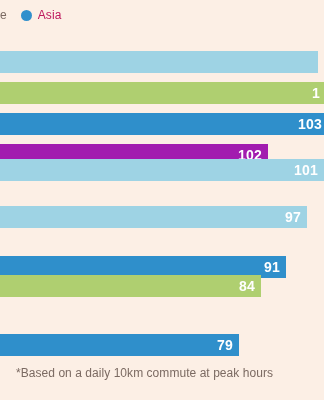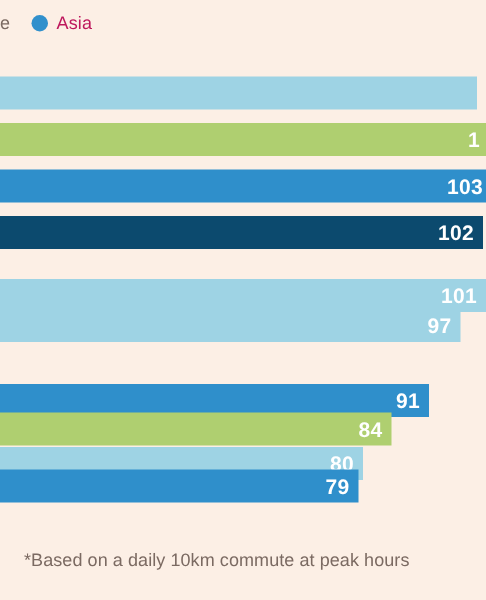--- a/index.html
+++ b/index.html
@@ -129,50 +129,45 @@
         <div class="bar" style="width: 326px; background: rgb(175, 207, 112);">
           <span class="bar-value">1</span>
         </div>
       </div>
       <div class="bar-row" style="top: 61.8px;">
         <div class="bar" style="width: 328px; background: rgb(47, 143, 203);">
           <span class="bar-value">103</span>
         </div>
       </div>
       <div class="bar-row" style="top: 92.7px;">
-        <div class="bar" style="width: 322px; background: #0c4a6e;">
+        <div class="bar" style="width: 268px; background: #a21caf;">
           <span class="bar-value">102</span>
         </div>
       </div>
-      <div class="bar-row" style="top: 135px;">
+      <div class="bar-row" style="top: 108px;">
         <div class="bar" style="width: 324px; background: rgb(158, 211, 228);">
           <span class="bar-value">101</span>
         </div>
       </div>
       <div class="bar-row" style="top: 154.5px;">
         <div class="bar" style="width: 307px; background: rgb(158, 211, 228); justify-content: flex-end;">
           <span class="bar-value">97</span>
         </div>
       </div>
       <div class="bar-row" style="top: 185.4px; margin-top: 20px;">
         <div class="bar" style="width: 286px; background: rgb(47, 143, 203);">
           <span class="bar-value">91</span>
         </div>
       </div>
       <div class="bar-row" style="top: 224px;">
         <div class="bar" style="width: 261px; background: rgb(175, 207, 112);">
           <span class="bar-value">84</span>
         </div>
       </div>
-      <div class="bar-row" style="top: 247.2px;">
-        <div class="bar" style="width: 242px; background: rgb(158, 211, 228);">
-          <span class="bar-value">80</span>
-        </div>
-      </div>
-      <div class="bar-row" style="top: 262px;">
+      <div class="bar-row" style="top: 283px;">
         <div class="bar" style="width: 239px; background: rgb(47, 143, 203);">
           <span class="bar-value">79</span>
         </div>
       </div>
     </div>
 
   <div class="footnote">*Based on a daily 10km commute at peak hours</div>
 
 </div>
 

